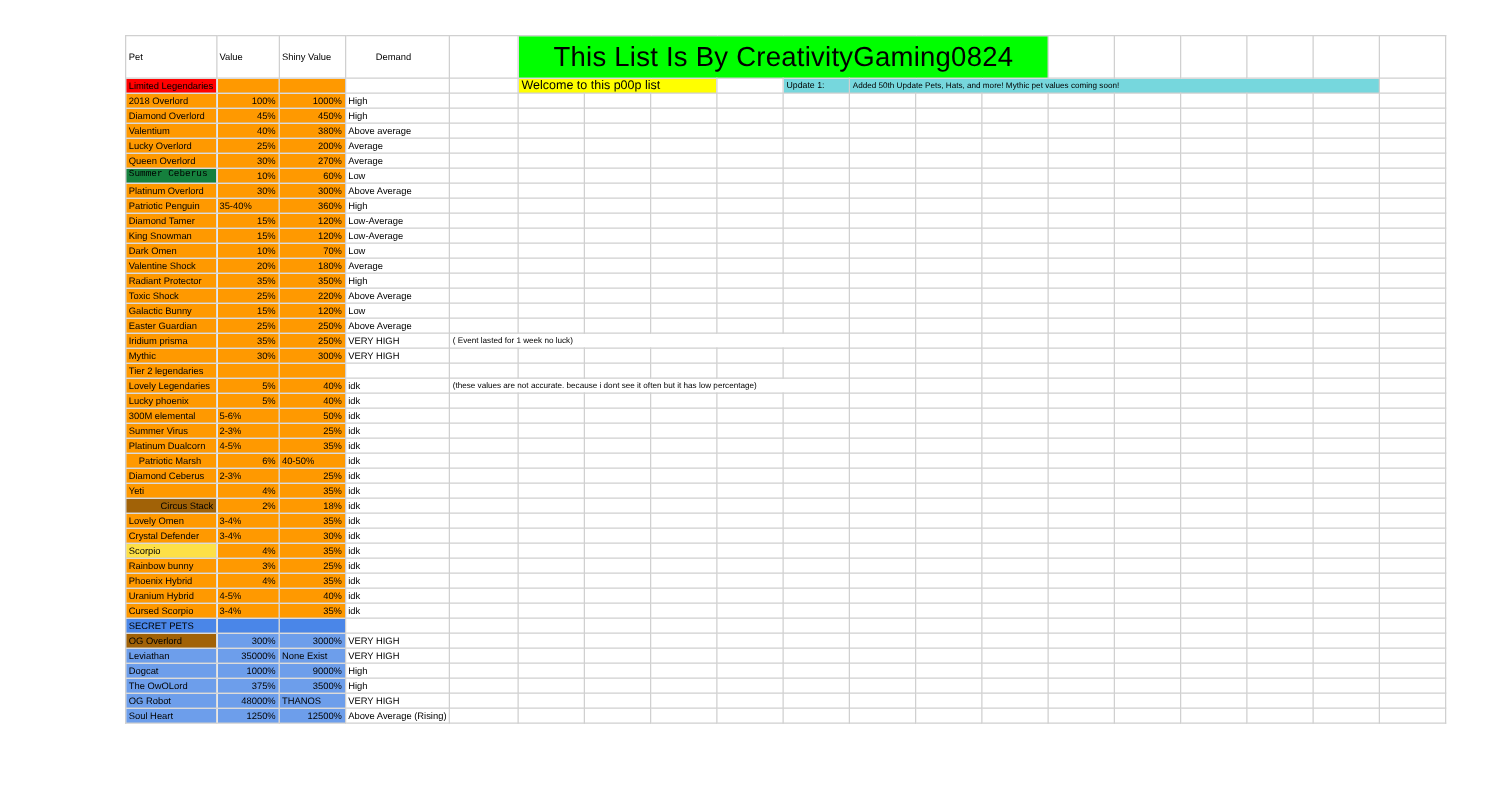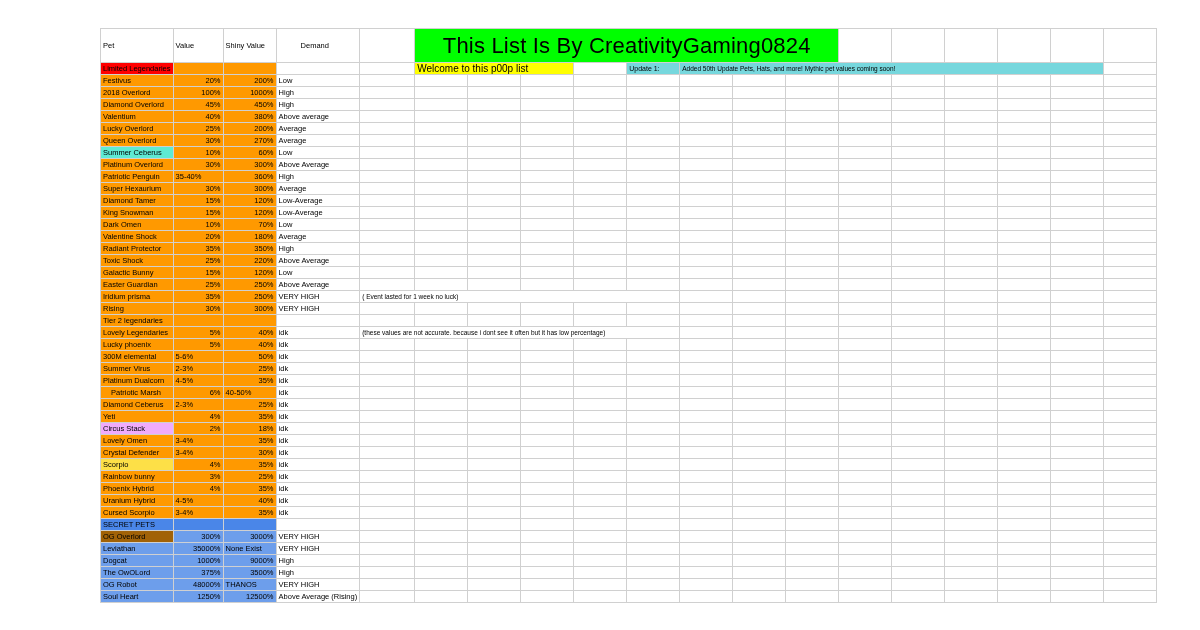--- a/index.html
+++ b/index.html
@@ -117,41 +117,20 @@
           <td class="num" style="background: rgb(255, 153, 0);"></td>
           <td></td>
           <td></td>
           <td class="yellow-banner" colspan="3">Welcome to this p00p list</td>
           <td></td>
           <td class="cyan-banner">Update 1:</td>
           <td class="cyan-banner2" colspan="8">Added 50th Update Pets, Hats, and more! Mythic pet values coming soon!</td>
           <td></td>
         </tr>
         <tr>
-          <td style="background: rgb(255, 153, 0);">Festivus</td>
-          <td class="num" style="background: rgb(255, 153, 0);">20%</td>
-          <td class="num" style="background: rgb(255, 153, 0);">200%</td>
-          <td>Low</td>
-          <td></td>
-          <td></td>
-          <td></td>
-          <td></td>
-          <td></td>
-          <td></td>
-          <td></td>
-          <td></td>
-          <td></td>
-          <td></td>
-          <td></td>
-          <td></td>
-          <td></td>
-          <td></td>
-          <td></td>
-        </tr>
-        <tr>
           <td style="background: rgb(255, 153, 0);">2018 Overlord</td>
           <td class="num" style="background: rgb(255, 153, 0);">100%</td>
           <td class="num" style="background: rgb(255, 153, 0);">1000%</td>
           <td>High</td>
           <td></td>
           <td></td>
           <td></td>
           <td></td>
           <td></td>
           <td></td>
@@ -243,21 +222,21 @@
           <td></td>
           <td></td>
           <td></td>
           <td></td>
           <td></td>
           <td></td>
           <td></td>
           <td></td>
         </tr>
         <tr>
-          <td style="background: #5eead4;">Summer Ceberus</td>
+          <td style="background: #15803d; font-family: Liberation Mono, monospace;">Summer Ceberus</td>
           <td class="num" style="background: rgb(255, 153, 0);">10%</td>
           <td class="num" style="background: rgb(255, 153, 0);">60%</td>
           <td>Low</td>
           <td></td>
           <td></td>
           <td></td>
           <td></td>
           <td></td>
           <td></td>
           <td></td>
@@ -289,41 +268,20 @@
           <td></td>
           <td></td>
           <td></td>
           <td></td>
         </tr>
         <tr>
           <td style="background: rgb(255, 153, 0);">Patriotic Penguin</td>
           <td style="background: rgb(255, 153, 0);">35-40%</td>
           <td class="num" style="background: rgb(255, 153, 0);">360%</td>
           <td>High</td>
-          <td></td>
-          <td></td>
-          <td></td>
-          <td></td>
-          <td></td>
-          <td></td>
-          <td></td>
-          <td></td>
-          <td></td>
-          <td></td>
-          <td></td>
-          <td></td>
-          <td></td>
-          <td></td>
-          <td></td>
-        </tr>
-        <tr>
-          <td style="background: rgb(255, 153, 0);">Super Hexaurium</td>
-          <td class="num" style="background: rgb(255, 153, 0);">30%</td>
-          <td class="num" style="background: rgb(255, 153, 0);">300%</td>
-          <td>Average</td>
           <td></td>
           <td></td>
           <td></td>
           <td></td>
           <td></td>
           <td></td>
           <td></td>
           <td></td>
           <td></td>
           <td></td>
@@ -511,21 +469,21 @@
           <td></td>
           <td></td>
           <td></td>
           <td></td>
           <td></td>
           <td></td>
           <td></td>
           <td></td>
         </tr>
         <tr>
-          <td style="background: rgb(255, 153, 0);">Rising</td>
+          <td style="background: rgb(255, 153, 0);">Mythic</td>
           <td class="num" style="background: rgb(255, 153, 0);">30%</td>
           <td class="num" style="background: rgb(255, 153, 0);">300%</td>
           <td>VERY HIGH</td>
           <td></td>
           <td></td>
           <td></td>
           <td></td>
           <td></td>
           <td></td>
           <td></td>
@@ -716,21 +674,21 @@
           <td></td>
           <td></td>
           <td></td>
           <td></td>
           <td></td>
           <td></td>
           <td></td>
           <td></td>
         </tr>
         <tr>
-          <td style="background: #f0abfc;">Circus Stack</td>
+          <td style="background: #a16207; text-align: right;">Circus Stack</td>
           <td class="num" style="background: rgb(255, 153, 0);">2%</td>
           <td class="num" style="background: rgb(255, 153, 0);">18%</td>
           <td>idk</td>
           <td></td>
           <td></td>
           <td></td>
           <td></td>
           <td></td>
           <td></td>
           <td></td>

